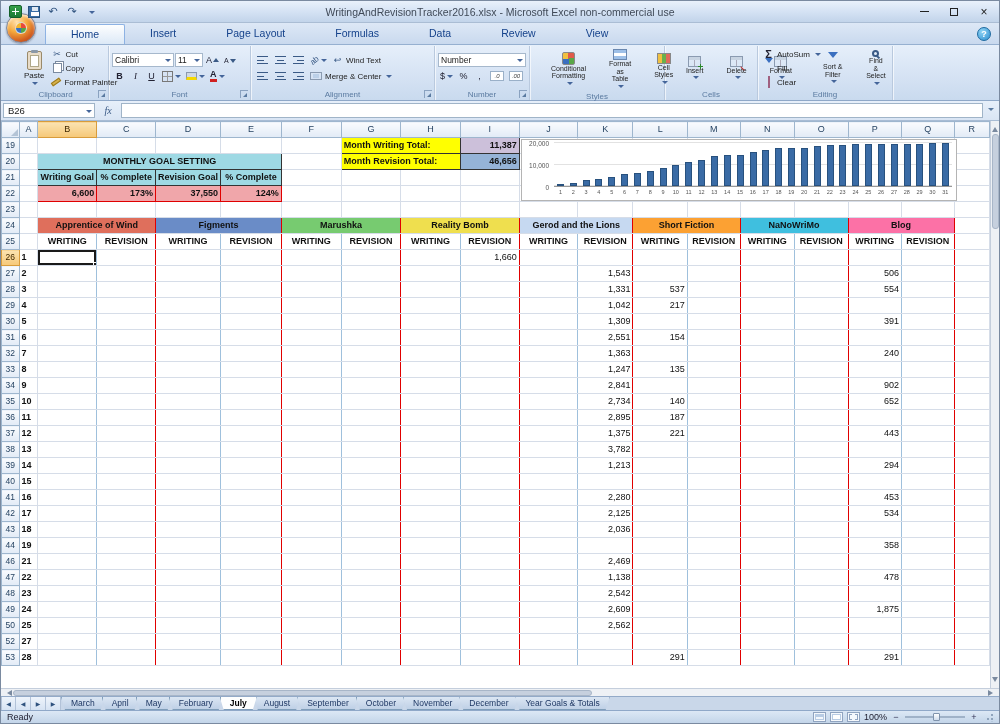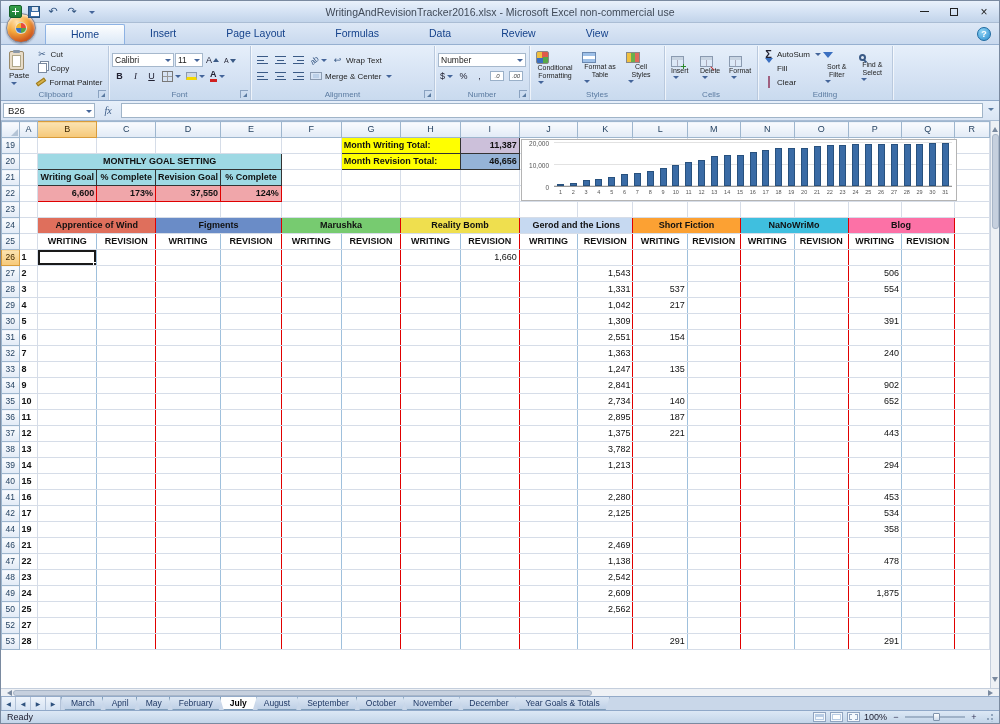--- a/index.html
+++ b/index.html
@@ -36,21 +36,21 @@
 
 .ribbon{height:56px;background:linear-gradient(#e6effa,#d6e3f4 55%,#c9daee);border-bottom:1px solid #8fa8c8;display:flex;padding:1px 0 0 2px;flex:none;}
 .group{position:relative;display:flex;flex-direction:column;border-right:1px solid #b9c9de;box-shadow:1px 0 0 rgba(255,255,255,.65);padding:1px 3px 0;flex:none;}
 .gbody{flex:1;display:flex;align-items:stretch;gap:2px;}
 .glabel{height:11px;font-size:8px;color:#5a7aa0;text-align:center;line-height:11px;}
 .dlg{position:absolute;right:2px;bottom:2px;width:8px;height:8px;border-left:1px solid #8aa2c0;border-top:1px solid #8aa2c0;}
 .dlg::after{content:"";position:absolute;right:1px;bottom:1px;width:0;height:0;border:2px solid transparent;border-right-color:#5a7aa0;border-bottom-color:#5a7aa0;}
 .vcol{display:flex;flex-direction:column;justify-content:center;gap:1px;min-width:0;}
 .vstack{flex-direction:column;justify-content:center;gap:2px;display:flex;}
 .hrow{display:flex;align-items:center;gap:1px;}
-.bigbtn{display:flex;flex-direction:column;align-items:flex-start;justify-content:center;font-size:8px;color:#222;padding:1px 2px;border:1px solid transparent;border-radius:2px;text-align:center;}
+.bigbtn{display:flex;flex-direction:column;align-items:center;justify-content:center;font-size:8px;color:#222;padding:1px 2px;border:1px solid transparent;border-radius:2px;text-align:center;margin-left:15px;}
 .blab{font-size:8px;}
 .blab2{font-size:7px;line-height:7.5px;text-align:center;}
 .sbtn{display:flex;align-items:center;gap:3px;font-size:8px;height:13px;padding:0 2px;color:#222;white-space:nowrap;}
 .ic{font-size:9px;color:#3a5a86;width:11px;text-align:center;flex:none;}
 .combo{background:#fff;border:1px solid #a6b8cc;font-size:8.5px;height:14px;display:inline-flex;align-items:center;padding:0 2px;color:#222;}
 .combo span{flex:1;overflow:hidden;}
 .combo.wide{width:100%;}
 .tbtn{min-width:15px;height:14px;display:inline-flex;align-items:center;justify-content:center;font-size:9px;color:#223;padding:0 1px;border:1px solid transparent;border-radius:2px;}
 .tbtn.b{font-weight:bold;}
 .tbtn.i{font-style:italic;font-family:"Liberation Serif",serif;}
@@ -317,21 +317,21 @@
                 <i></i>
                 <i></i>
               </span>
             </span>
           <span class="tbtn">
               <span class="ori">ab</span>
               <i class="dda"></i>
             </span>
           <span class="sbtn">
               <span class="ic">↩</span>
-              <span>Wrap Text</span>
+              <span>Wind Text</span>
             </span>
         </div>
         <div class="hrow">
           <span class="tbtn">
               <span class="al l">
                 <i></i>
                 <i></i>
                 <i></i>
               </span>
             </span>
@@ -1003,20 +1003,41 @@
               <td class="num sr"></td>
               <td class="num sb"></td>
               <td class="num sr"></td>
               <td class="num sb"></td>
               <td class="num sr">2,125</td>
               <td class="num sb"></td>
               <td class="num sr"></td>
               <td class="num sb"></td>
               <td class="num sr"></td>
               <td class="num sb">534</td>
+              <td class="num sr"></td>
+              <td class=""></td>
+            </tr>
+            <tr>
+              <th class="hcell rh">43</th>
+              <td class="day">18</td>
+              <td class="num sb sl"></td>
+              <td class="num sr"></td>
+              <td class="num sb"></td>
+              <td class="num sr"></td>
+              <td class="num sb"></td>
+              <td class="num sr"></td>
+              <td class="num sb"></td>
+              <td class="num sr"></td>
+              <td class="num sb"></td>
+              <td class="num sr">2,036</td>
+              <td class="num sb"></td>
+              <td class="num sr"></td>
+              <td class="num sb"></td>
+              <td class="num sr"></td>
+              <td class="num sb"></td>
               <td class="num sr"></td>
               <td class=""></td>
             </tr>
             <tr>
               <th class="hcell rh">44</th>
               <td class="day">19</td>
               <td class="num sb sl"></td>
               <td class="num sr"></td>
               <td class="num sb"></td>
               <td class="num sr"></td>

